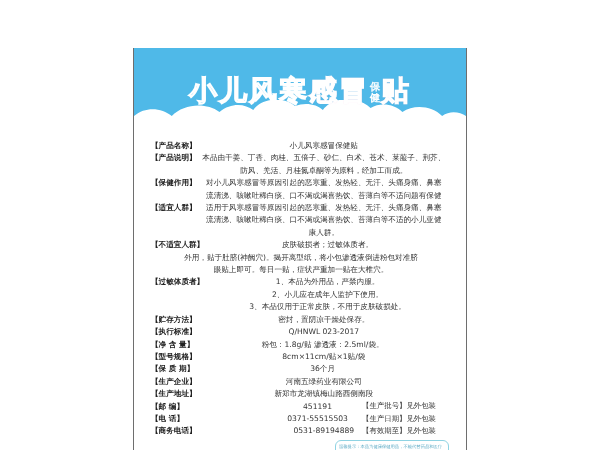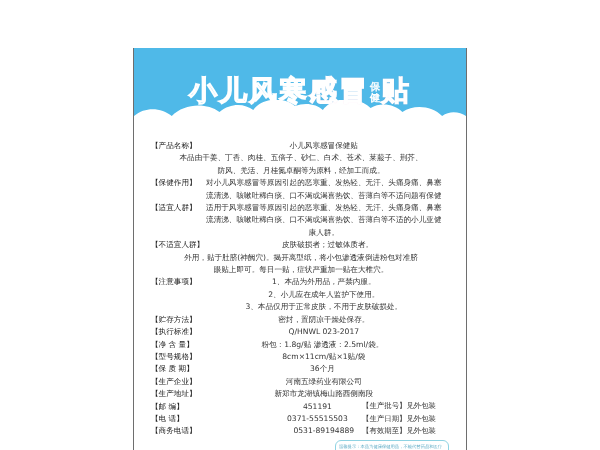--- a/index.html
+++ b/index.html
@@ -12,21 +12,21 @@
   .title { position:absolute; top:24px; left:0; width:100%; text-align:center; white-space:nowrap;
            font-size:28px; letter-spacing:2px; font-weight:bold; }
   .title .t-white { color:transparent; -webkit-text-stroke:1.2px #ffffff; }
   .title .t-pink { color:#f5d3ea; -webkit-text-stroke:1.2px #ffffff; text-shadow:0 0 1px #e27ab5; }
   .title .t-small { display:inline-block; font-size:10px; line-height:11px; vertical-align:middle;
                     color:transparent; -webkit-text-stroke:0.6px #ffffff; width:12px; letter-spacing:0; font-weight:normal; }
   .title .t-pink2 { color:#f7dcef; -webkit-text-stroke:1px #ffffff; text-shadow:0 0 1px #d869aa; }
 
   .info { position:absolute; left:17px; top:92px; width:300px; font-size:7.6px; color:#333; line-height:12.4px; }
   .row { display:flex; }
-  .label { font-weight:normal; color:#222; white-space:nowrap; flex:0 0 auto; }
+  .label { font-weight:bold; color:#222; white-space:nowrap; flex:0 0 auto; }
   .value { flex:1 1 auto; }
   .value .ln { display:block;text-align:center; }
 
   .batch { position:absolute; right:30px; top:352px; font-size:7.4px; color:#333; line-height:12.6px; text-align:right; }
   .footer-note { position:absolute; left:38px; top:404px; font-size:9.5px; color:#5bbfd8; letter-spacing:0.4px; white-space:nowrap;font-weight:bold; }
   .notice { position:absolute; left:201px; top:392px; width:114px; height:44px; border:1px solid #8fd3e3;
             border-radius:6px; padding:2px 3px; box-sizing:border-box; font-size:4.3px; line-height:7.4px; color:#5aa9c4; overflow:hidden; }
 </style>
 </head>
 <body>
@@ -41,20 +41,21 @@
   </div>
 
   <div class="info" id="info">
       <div class="row">
         <span class="label">【产品名称】</span>
         <span class="value">
           <span class="ln">小儿风寒感冒保健贴</span>
         </span>
       </div>
       <div class="row">
+        <span class="label">【产品说明】</span>
         <span class="value">
           <span class="ln">本品由干姜、丁香、肉桂、五倍子、砂仁、白术、苍术、莱菔子、荆芥、</span>
           <span class="ln">防风、羌活、月桂氮卓酮等为原料，经加工而成。</span>
         </span>
       </div>
       <div class="row">
         <span class="label">【保健作用】</span>
         <span class="value">
           <span class="ln">对小儿风寒感冒等原因引起的恶寒重、发热轻、无汗、头痛身痛、鼻塞</span>
           <span class="ln">流清涕、咳嗽吐稀白痰、口不渴或渴喜热饮、苔薄白等不适问题有保健</span>
@@ -74,21 +75,21 @@
           <span class="ln">皮肤破损者；过敏体质者。</span>
         </span>
       </div>
       <div class="row">
         <span class="value">
           <span class="ln">外用，贴于肚脐(神阙穴)。揭开离型纸，将小包渗透液倒进粉包对准脐</span>
           <span class="ln">眼贴上即可。每日一贴，症状严重加一贴在大椎穴。</span>
         </span>
       </div>
       <div class="row">
-        <span class="label">【注意事项】</span>
+        <span class="label">【过敏体质者】</span>
         <span class="value">
           <span class="ln">1、本品为外用品，严禁内服。</span>
           <span class="ln">2、小儿应在成年人监护下使用。</span>
           <span class="ln">3、本品仅用于正常皮肤，不用于皮肤破损处。</span>
         </span>
       </div>
       <div class="row">
         <span class="label">【贮存方法】</span>
         <span class="value">
           <span class="ln">密封，置阴凉干燥处保存。</span>

